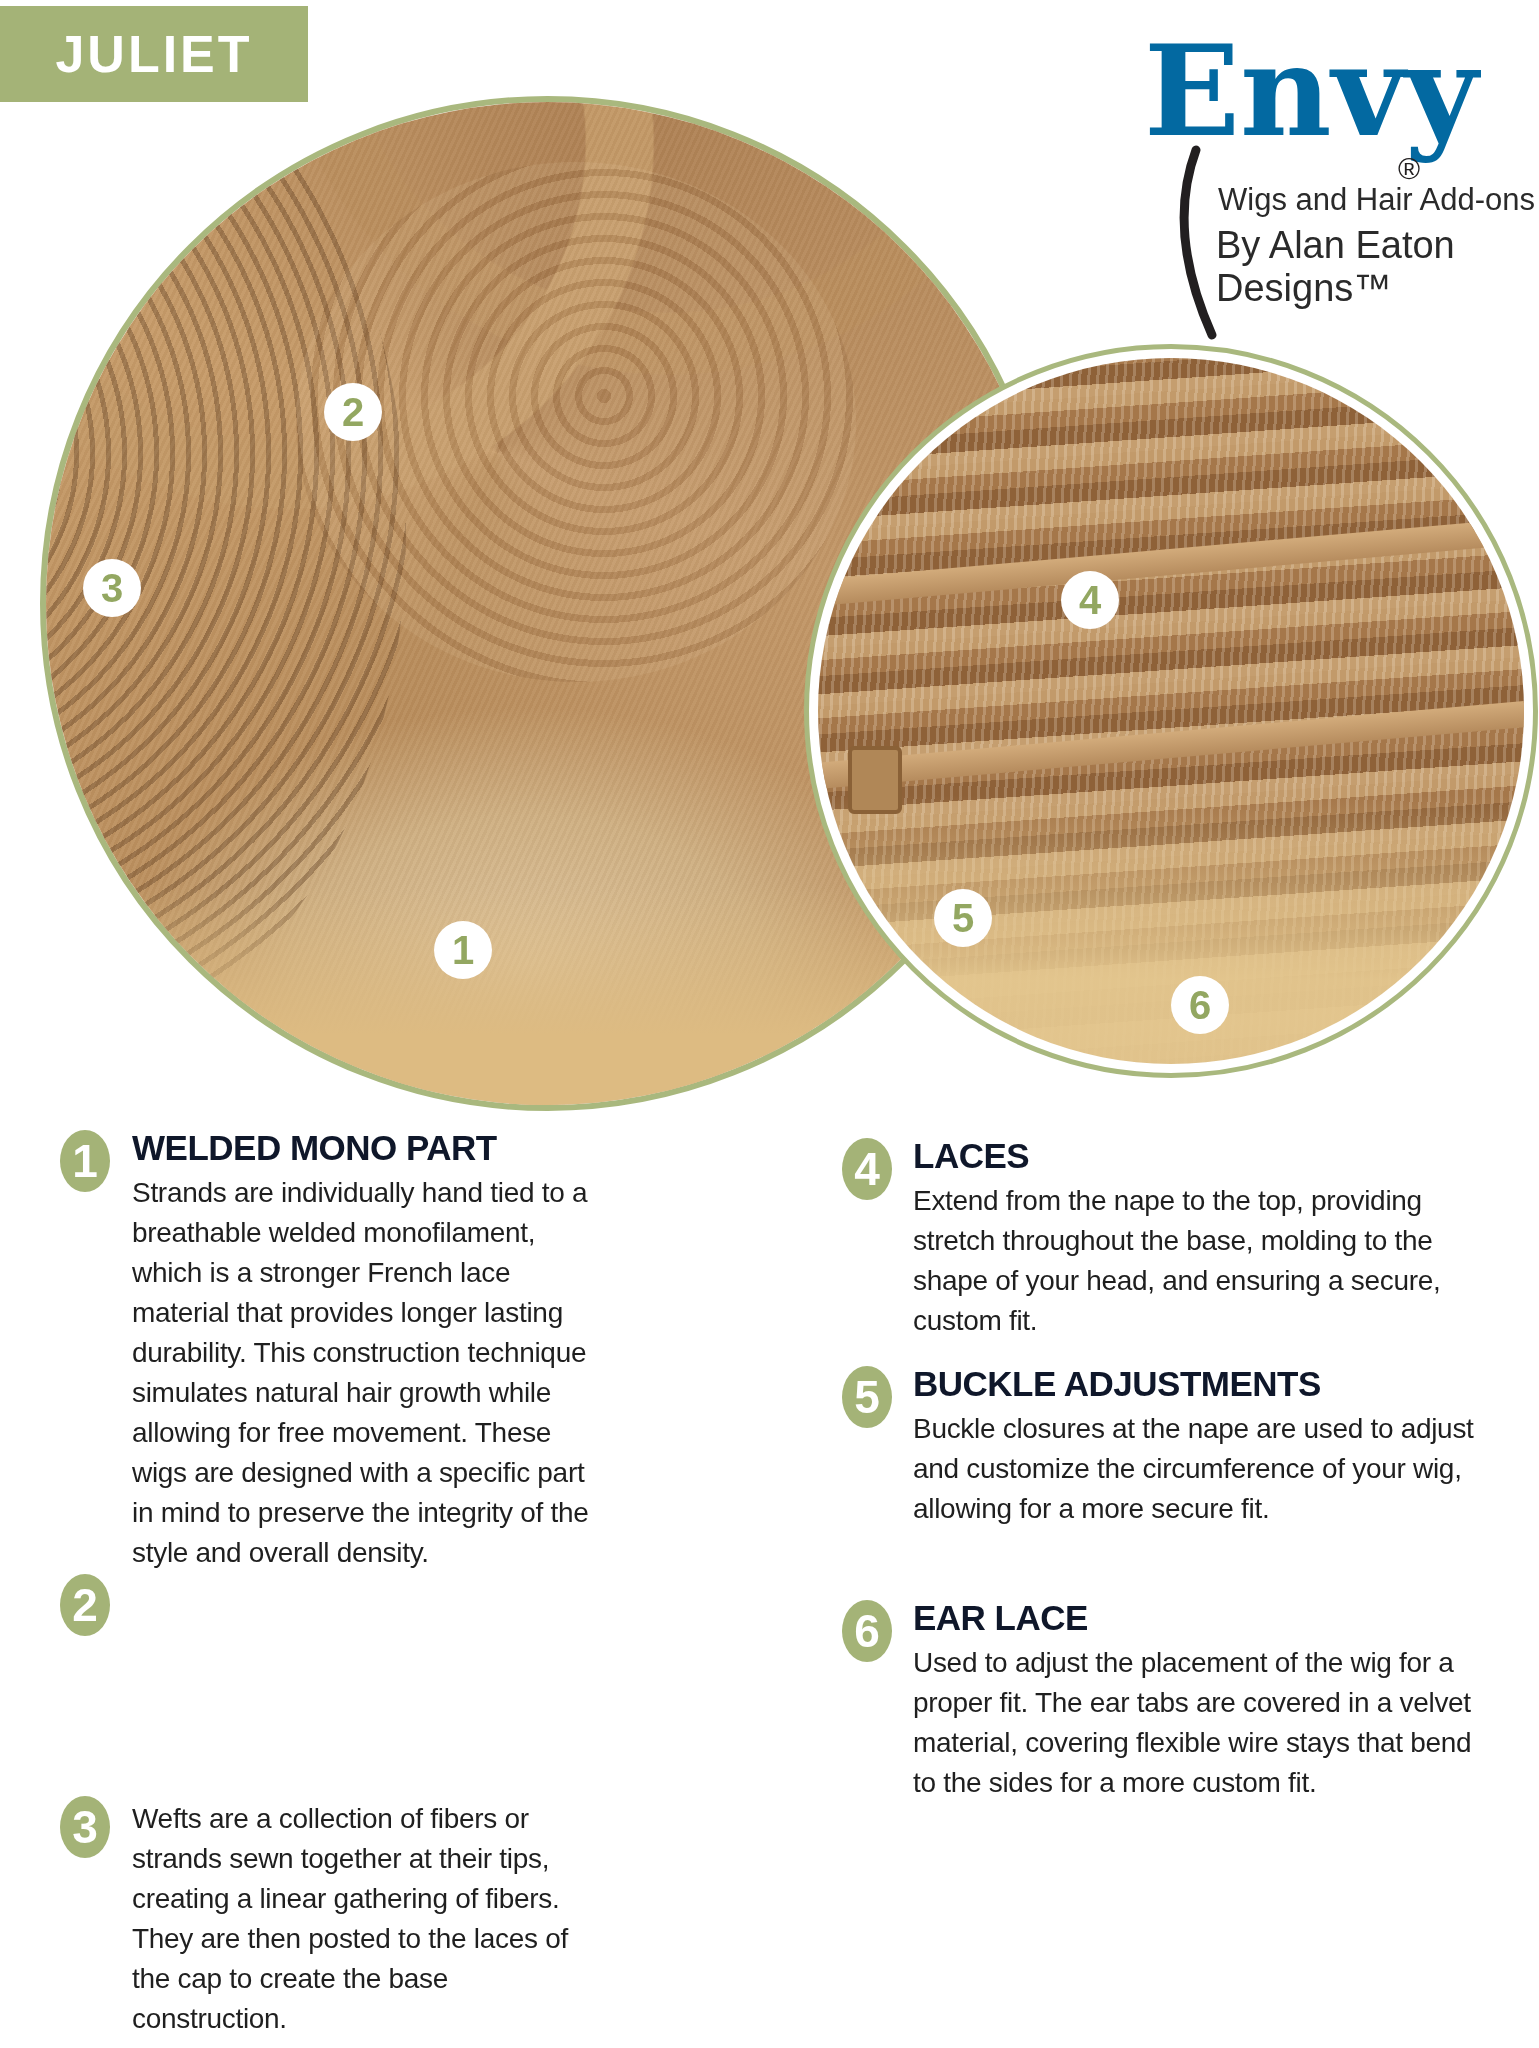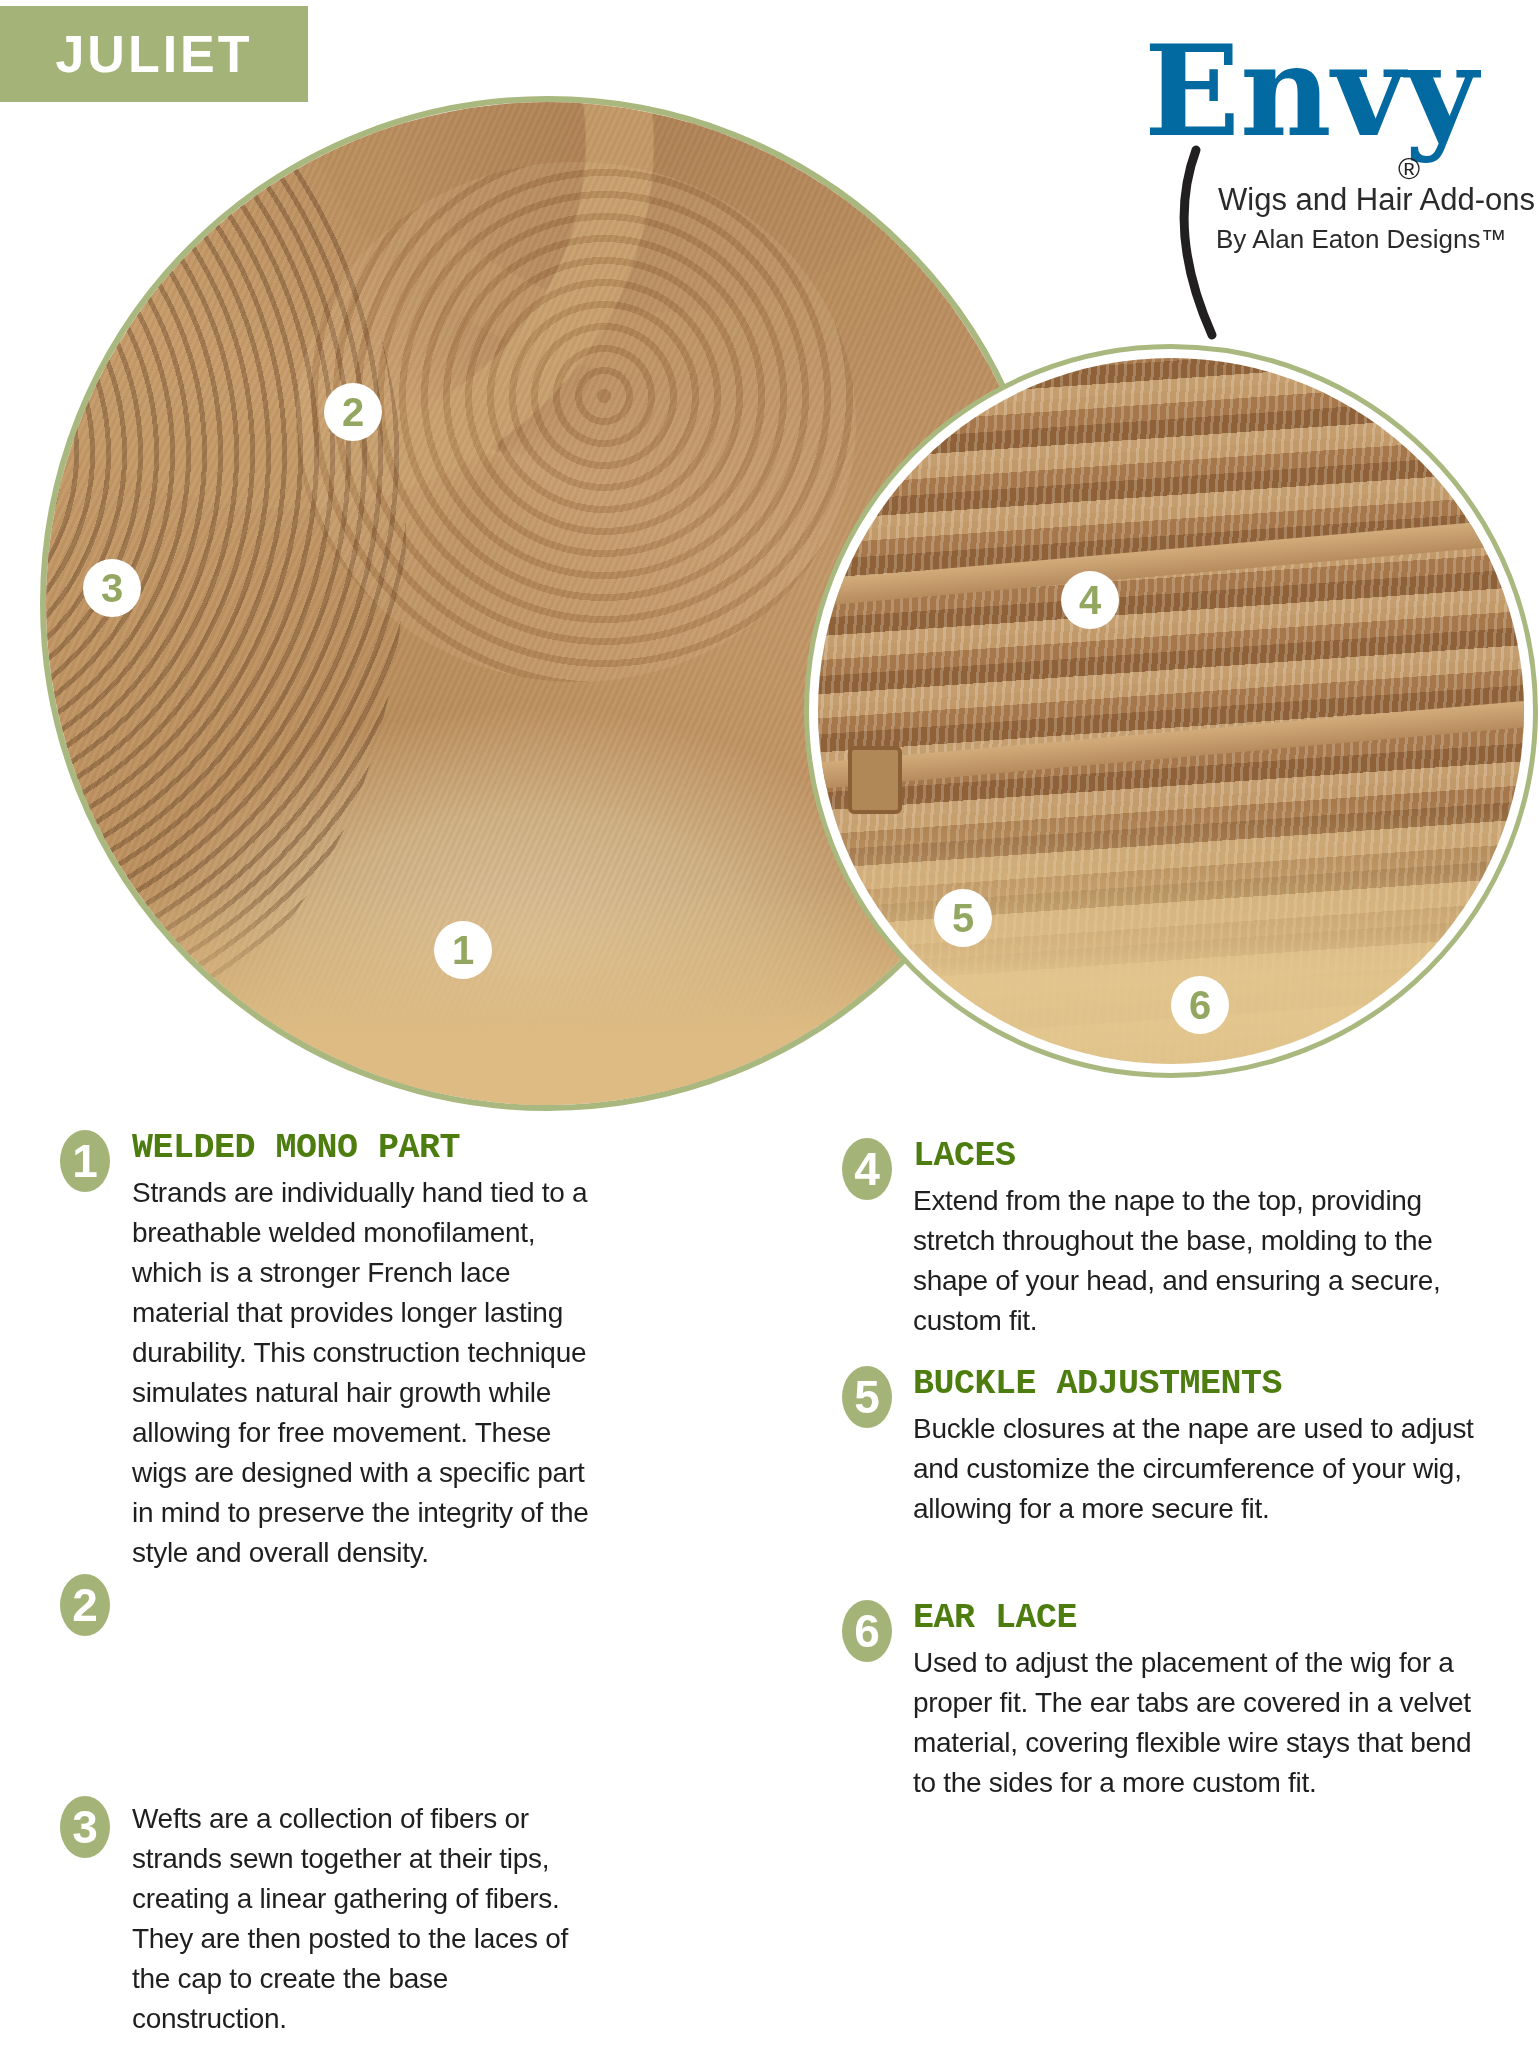--- a/index.html
+++ b/index.html
@@ -10,21 +10,21 @@
   .juliet-badge{position:absolute;left:0;top:6px;width:308px;height:96px;background:#a4b377;
     display:flex;align-items:center;justify-content:center;}
   .juliet-badge span{color:#ffffff;font-size:52px;font-weight:bold;letter-spacing:3px;}
 
   
   .logo{position:absolute;left:1100px;top:0;width:439px;height:340px;color:#221f20;}
   .logo .brand{position:absolute;left:44px;top:28px;font-family:"DejaVu Serif",serif;
     font-weight:bold;font-size:126px;line-height:1;color:#0369a1;}
   .logo .reg{position:absolute;left:298px;top:152px;font-size:30px;color:#221f20;}
   .logo .tag1{position:absolute;left:118px;top:182px;font-size:31px;color:#2a2a2a;}
-  .logo .tag2{position:absolute;left:116px;top:224px;font-size:26px;color:#2a2a2a;}
+  .logo .tag2{position:absolute;left:116px;top:224px;font-size:38px;color:#2a2a2a;}
   .logo svg{position:absolute;left:0;top:0;}
 
   
   .circle-main{position:absolute;left:40px;top:96px;width:1003px;height:1003px;border-radius:50%;
     border:6px solid #a9b87e;z-index:1;}
   .photo-main{position:absolute;inset:0;border-radius:50%;overflow:hidden;
     background:
       radial-gradient(ellipse 520px 330px at 48% 86%, #dcc29a 0%, #cfb083 45%, rgba(207,176,131,0) 78%),
       radial-gradient(circle at 24% 4%, rgba(0,0,0,0) 0 298px, rgba(196,154,104,.95) 300px 366px, rgba(0,0,0,0) 368px),
       radial-gradient(circle at 62% -12%, rgba(0,0,0,0) 0 330px, rgba(186,142,93,.85) 332px 392px, rgba(0,0,0,0) 394px),
@@ -57,21 +57,21 @@
     display:flex;align-items:center;justify-content:center;
     font-size:40px;font-weight:bold;color:#93a761;z-index:3;}
 
   
   .section{position:absolute;}
   .numbadge{position:absolute;left:0;top:2px;width:50px;height:62px;border-radius:50%;
     background:#a4b377;color:#ffffff;display:flex;align-items:center;justify-content:center;
     font-size:46px;font-weight:bold;}
   .sec-text{margin-left:72px;}
   .col-right .sec-text{margin-left:71px;}
-  .sec-title{font-size:35px;font-weight:bold;color:#4d7c0f;letter-spacing:-0.5px;line-height:40px;font-family:Liberation Mono, monospace;}
+  .sec-title{font-size:35px;font-weight:bold;color:#0f172a;letter-spacing:-0.5px;line-height:40px;}
   .sec-body{font-size:28px;line-height:40px;color:#1f1f1f;letter-spacing:-0.3px;margin-top:5px;}
   .col-left{width:545px;}
   .col-left .sec-body{width:474px;}
   .col-right{width:650px;}
   .col-right .sec-body{width:576px;}
 </style>
 </head>
 <body>
 
 <div id="page">

